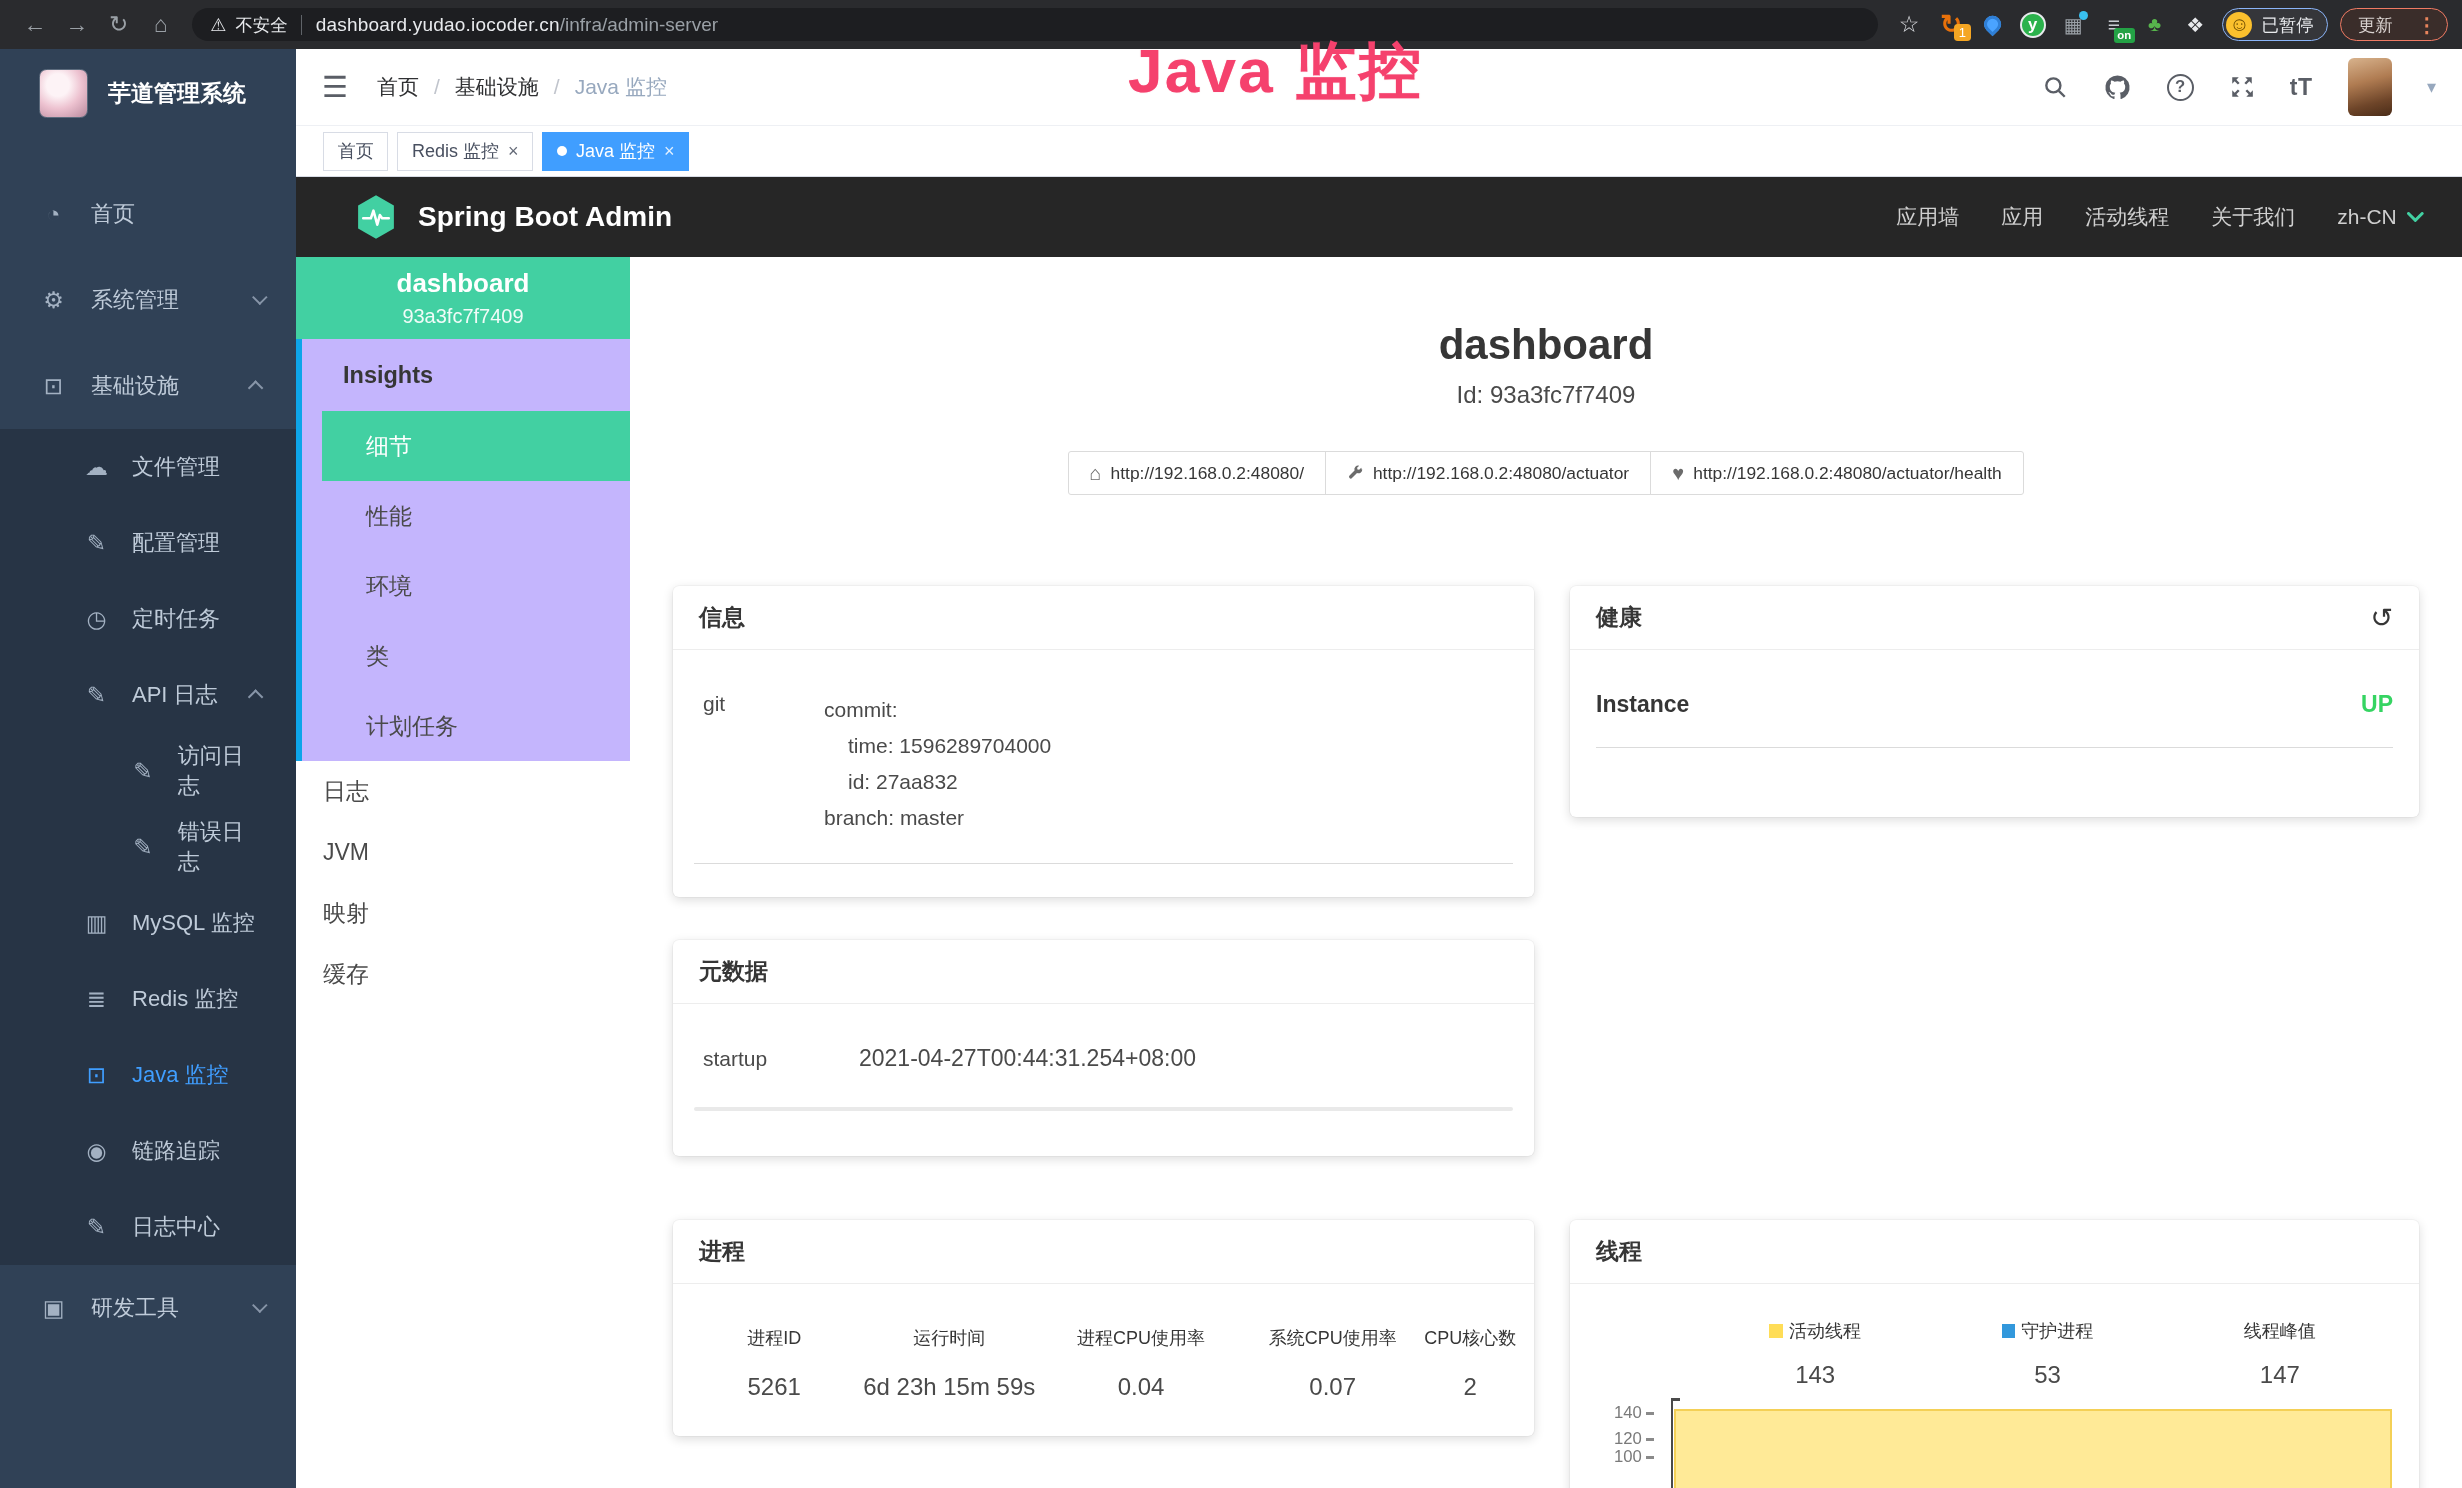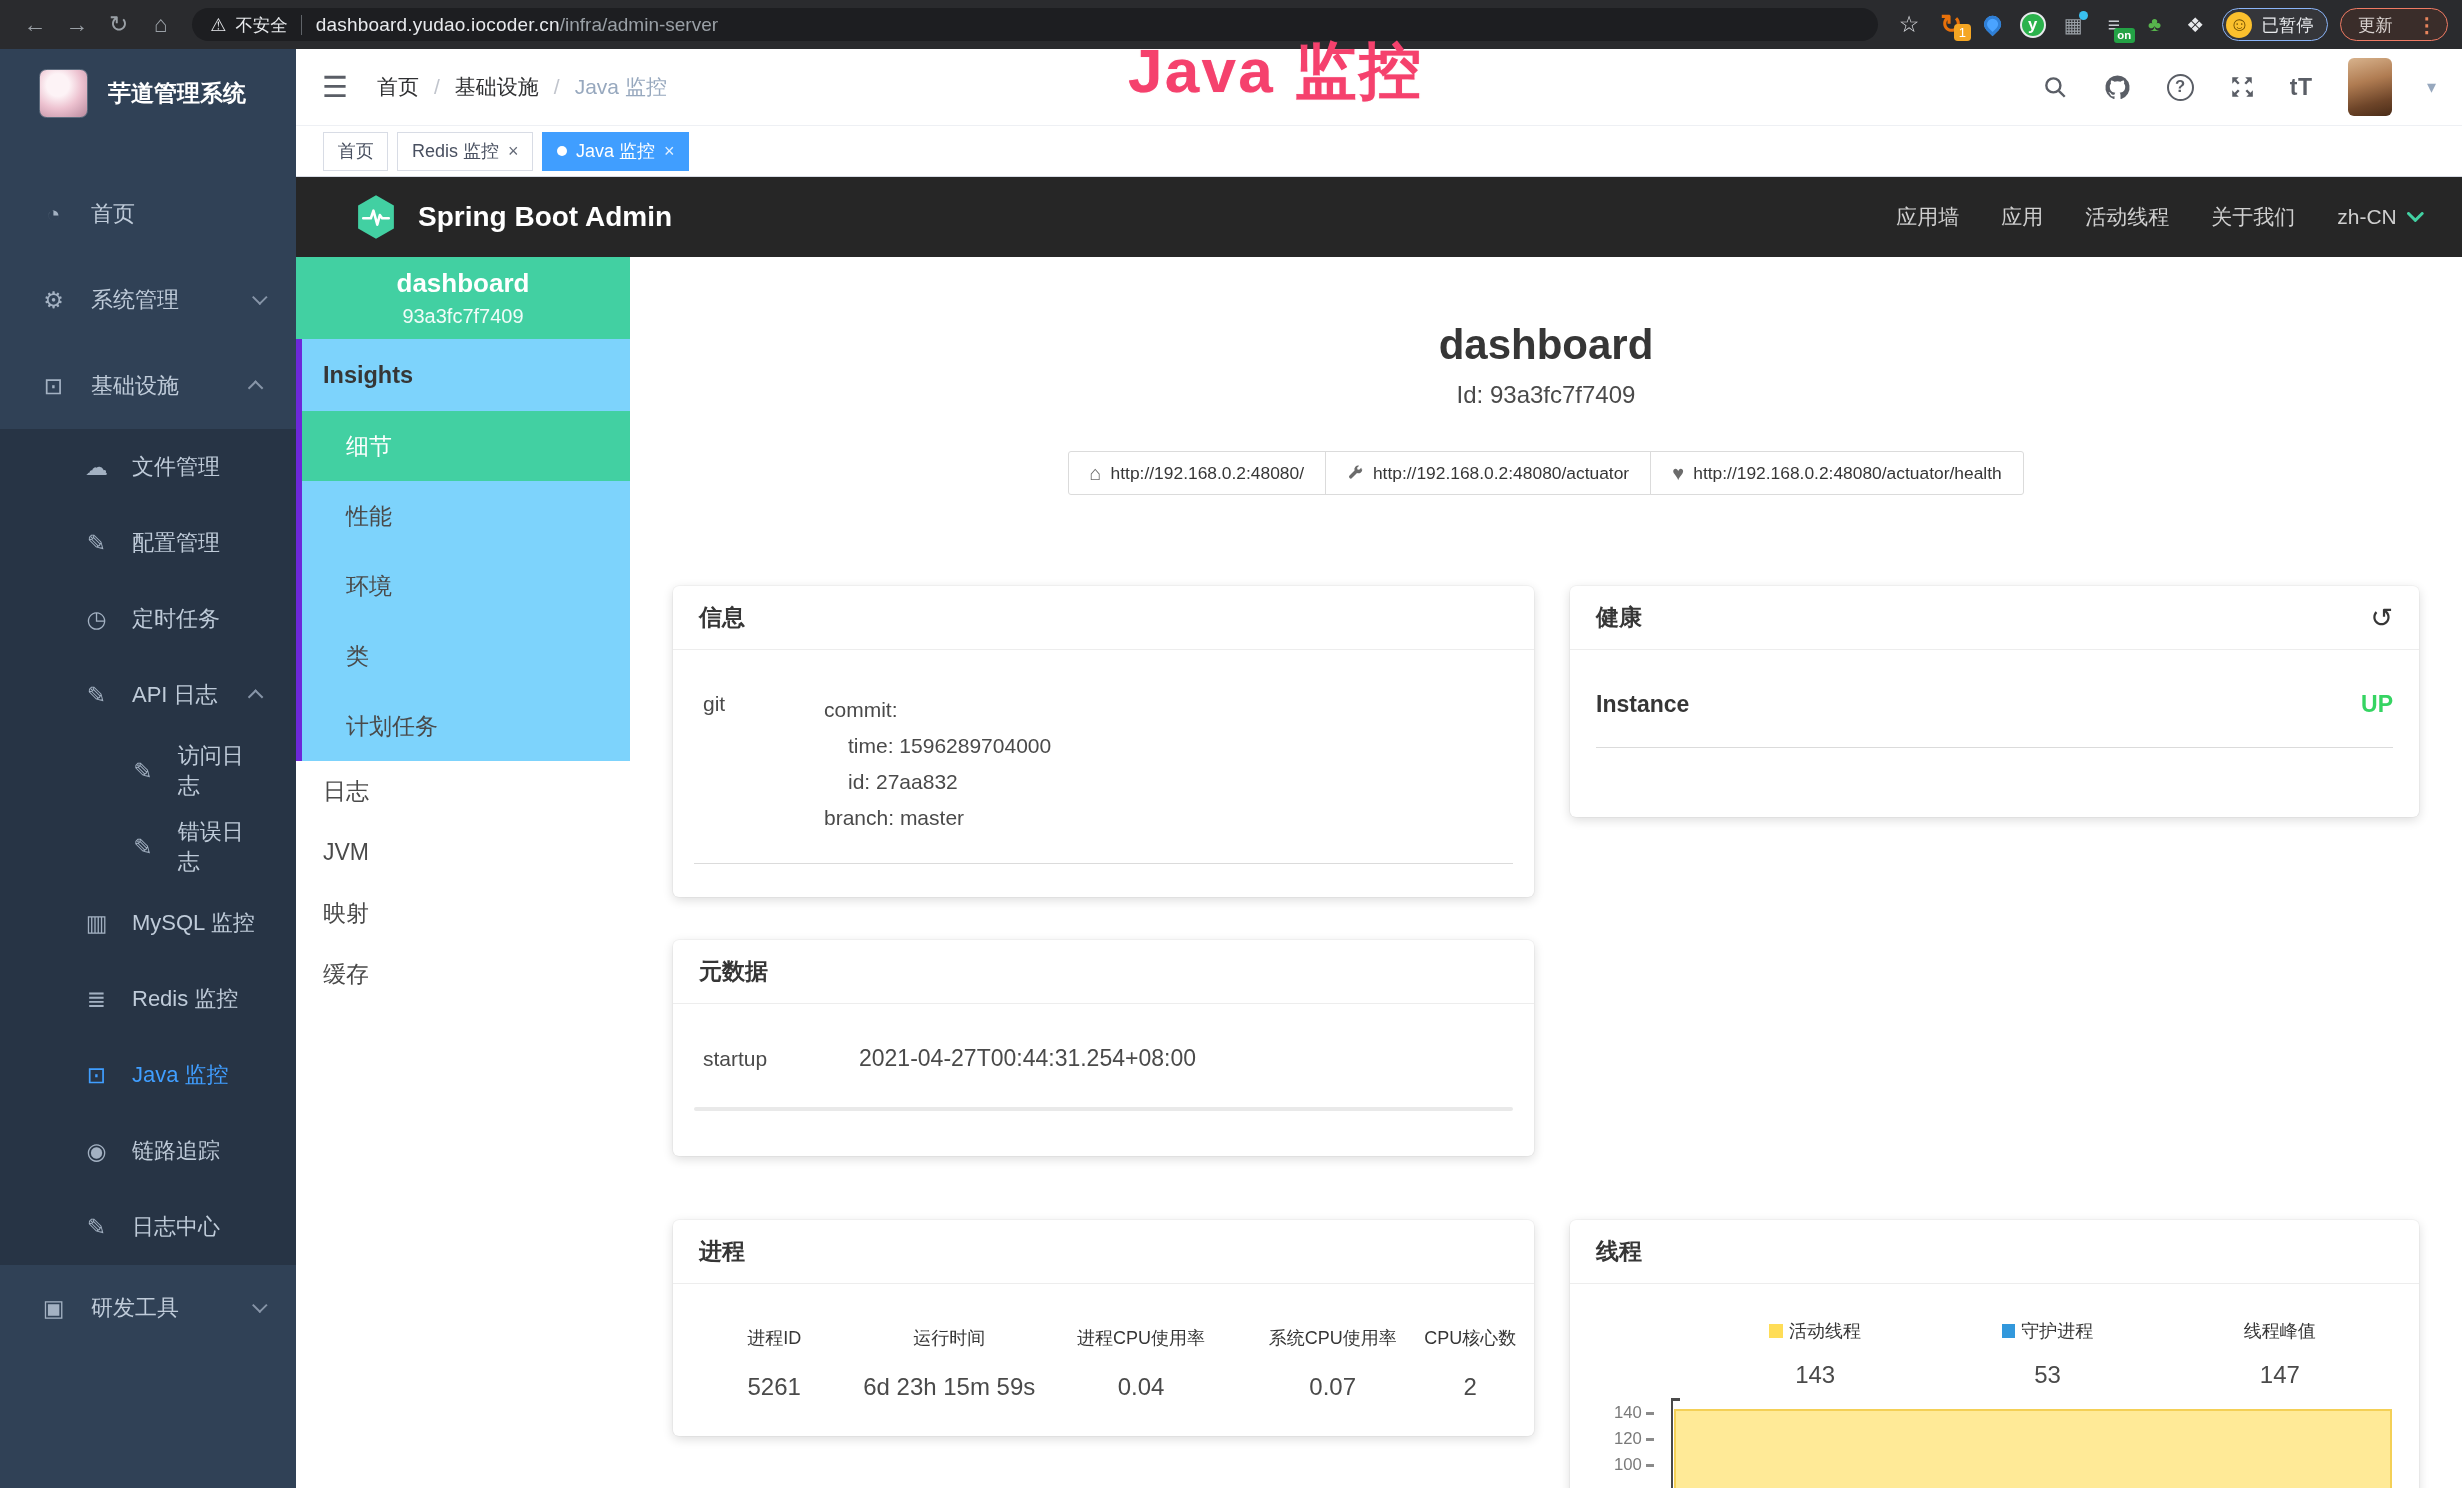--- a/index.html
+++ b/index.html
@@ -80,21 +80,21 @@
   .sba-nav { height: 80px; background: #262626; display: flex; align-items: center; padding: 0 38px 0 59px; flex-shrink: 0; }
   .sba-brand-text { color: #fff; font-size: 28px; font-weight: 700; margin-left: 21px; }
   .sba-menu { margin-left: auto; display: flex; align-items: center; gap: 42px; color: #cfcfcf; font-size: 21px; }
   .sba-locale { display: flex; align-items: center; gap: 10.6px; }
 
   .sba-body { flex: 1; display: flex; min-height: 0; }
   .sba-side { width: 334px; flex-shrink: 0; background: #fff; }
   .inst-head { height: 82px; background: #42d0a2; color: #fff; text-align: center; padding-top: 10.6px; }
   .inst-name { font-size: 26px; font-weight: 700; }
   .inst-id { font-size: 20px; margin-top: 6px; color: rgba(255,255,255,.92); }
-  .insights-wrap { background: #7dd3fc; border-left: 6px solid #6d28d9; }
+  .insights-wrap { background: #c4b5fd; border-left: 6px solid #0ea5e9; padding-left: 20px; }
   .insights-label { height: 72px; display: flex; align-items: center; padding-left: 21px; font-size: 23.5px; font-weight: 700; color: #363636; }
   .ins-item { height: 70px; display: flex; align-items: center; padding-left: 44px; font-size: 23px; color: #4a4a4a; cursor: pointer; }
   .ins-item.active { background: #42d0a2; color: #fff; }
   .pl-item { height: 61px; display: flex; align-items: center; padding-left: 27px; font-size: 23px; color: #4a4a4a; cursor: pointer; }
 
   .sba-main { flex: 1; min-width: 0; padding-top: 64px; background: #fff; }
   .sba-title { text-align: center; font-size: 42px; font-weight: 600; color: #363636; }
   .sba-id { text-align: center; font-size: 24px; color: #4a4a4a; margin-top: 12px; }
   .url-row { display: flex; justify-content: center; margin-top: 42px; }
   .url-btn { display: flex; align-items: center; height: 44px; padding: 0 21px; border: 0.8px solid #dbdbdb; background: #fff; font-size: 17.4px; color: #363636; margin-left: -0.8px; cursor: pointer; white-space: nowrap; }
@@ -137,21 +137,21 @@
   .t-legend { display: flex; margin: 35px 23px 0 129px; }
   .t-col { flex: 1; display: flex; align-items: center; justify-content: center; gap: 6px; font-size: 18px; color: #363636; }
   .sw { width: 13.7px; height: 13.7px; flex-shrink: 0; }
   .sw-yellow { background: #ffdd57; }
   .sw-blue { background: #3298dc; }
   .t-vals { display: flex; margin: 18px 23px 0 129px; }
   .t-val { flex: 1; text-align: center; font-size: 24px; color: #4a4a4a; }
   .t-chart { position: relative; margin: 20px 27px 0 99px; height: 99px; }
   .ylab { position: absolute; left: -55px; width: 49px; text-align: left; font-size: 16.7px; color: #7a7a7a; }
   .ylab::after { content: ""; display: inline-block; width: 7.6px; height: 2.3px; background: #8a8a8a; margin-left: 4.6px; vertical-align: middle; }
-  .yl-140 { top: -6px; } .yl-120 { top: 20px; } .yl-100 { top: 46px; }
+  .yl-140 { top: -6px; } .yl-120 { top: 20px; } .yl-100 { top: 38px; }
   .t-axis { position: absolute; left: 1.5px; top: -10.6px; bottom: -30px; width: 2.3px; background: #4a4a4a; }
   .t-axis::before { content: ""; position: absolute; top: 0; left: 0; width: 9px; height: 2.3px; background: #4a4a4a; }
   .t-area { position: absolute; left: 4.6px; right: 0; top: 0; height: 121px; background: rgba(255,221,87,.62); border: 2.3px solid rgba(243,207,82,.95); }
 
   
   .annotation { position: absolute; left: 1128px; top: 29px; font-size: 62px; font-weight: 700; color: #f5416d; letter-spacing: 2.3px; z-index: 50; text-shadow: 0 0 0.8px rgba(245,65,109,.5); }
 </style>
 </head>
 <body>
 

